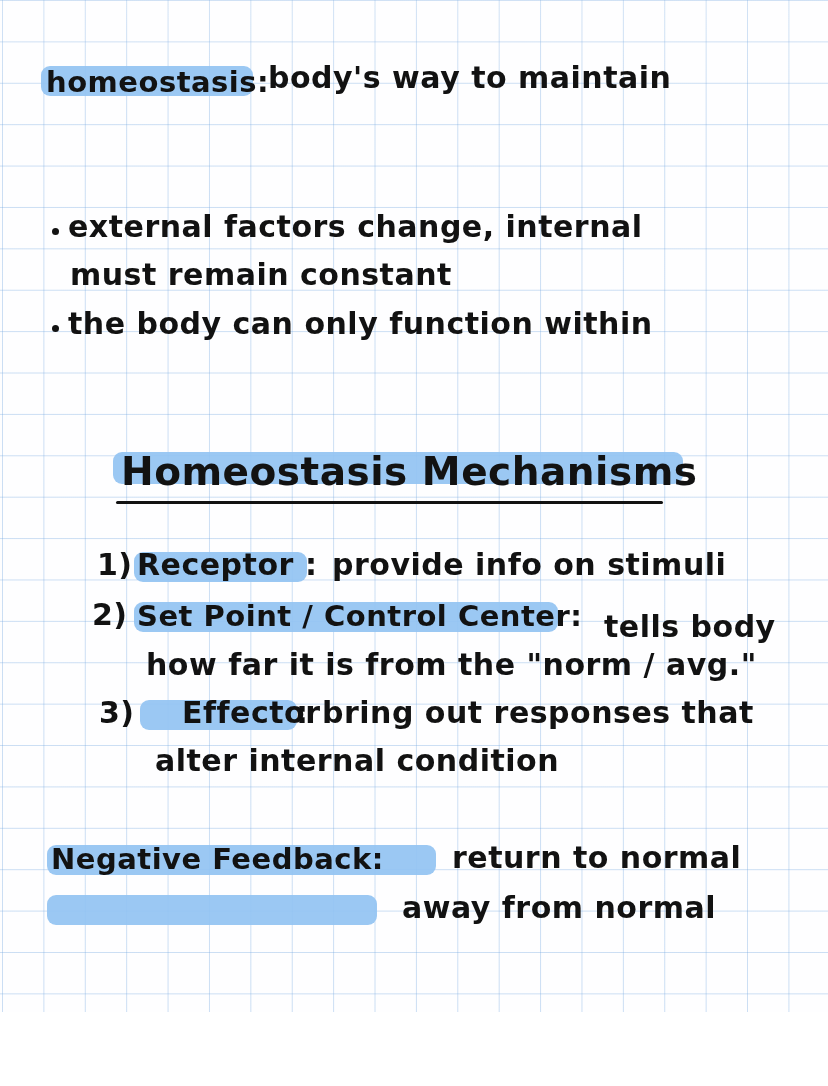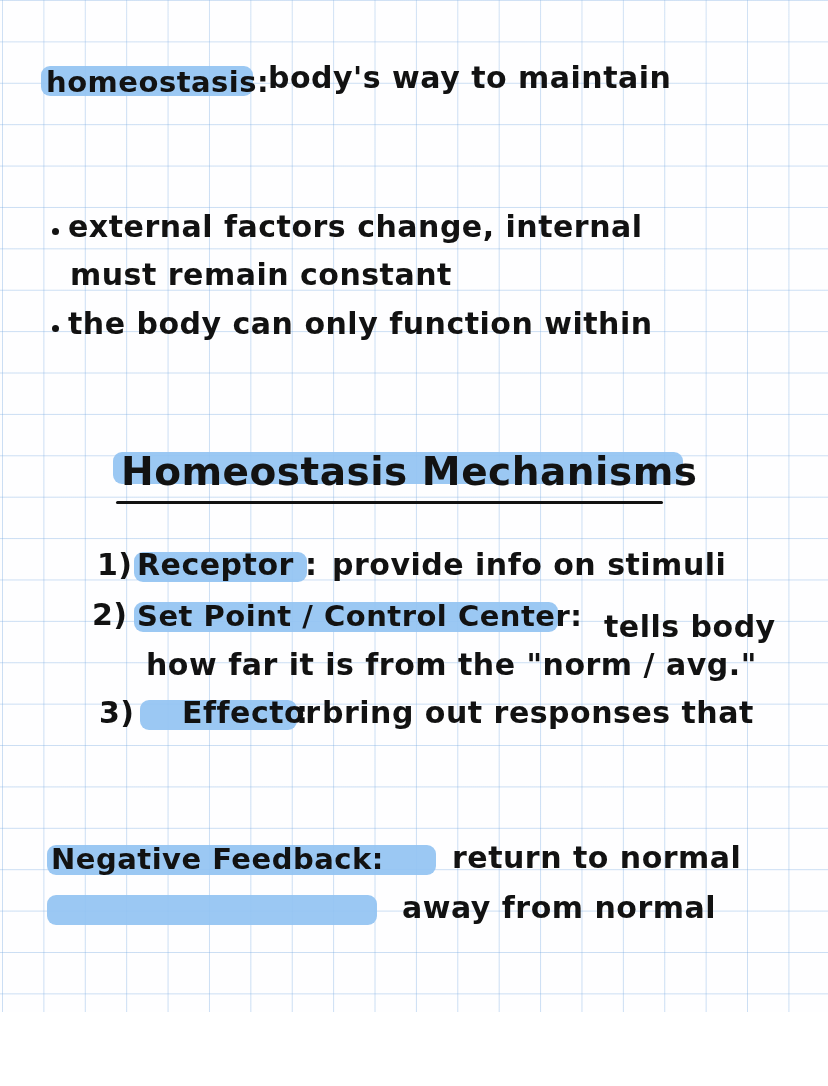--- a/index.html
+++ b/index.html
@@ -114,20 +114,21 @@
   <div class="hl" style="left:134px; top:602px; width:424px; height:30px;"></div>
   <div class="ink txt hw s32" style="left:137px; top:602px;">Set Point / Control Center:</div>
   <div class="ink txt hw s34" style="left:604px; top:600px;margin-top:12px;">tells body</div>
   <div class="ink txt hw s34" style="left:146px; top:650px;">how far it is from  the "norm / avg."</div>
 
   <div class="ink txt hw s34" style="left:99px; top:698px;">3)</div>
   <div class="hl" style="left:140px; top:700px; width:157px; height:30px;"></div>
   <div class="ink txt hw s34" style="left:144px; top:698px;margin-left:38px;">Effector</div>
   <div class="ink txt hw s34" style="left:296px; top:698px;">:</div>
   <div class="ink txt hw s34" style="left:322px; top:698px;">bring out responses that</div>
+  <div class="ink txt hw s34" style="left:155px; top:746px;">alter internal  condition</div>
 
   <div class="hl" style="left:47px; top:845px; width:389px; height:30px;"></div>
   <div class="ink txt hw s32" style="left:51px; top:845px;">Negative  Feedback:</div>
   <div class="ink txt hw s34" style="left:452px; top:843px;">return  to normal</div>
 
   <div class="hl" style="left:47px; top:895px; width:330px; height:30px;"></div>
   <div class="ink txt hw s34" style="left:402px; top:893px;">away from normal</div>
 
 </div>
 

